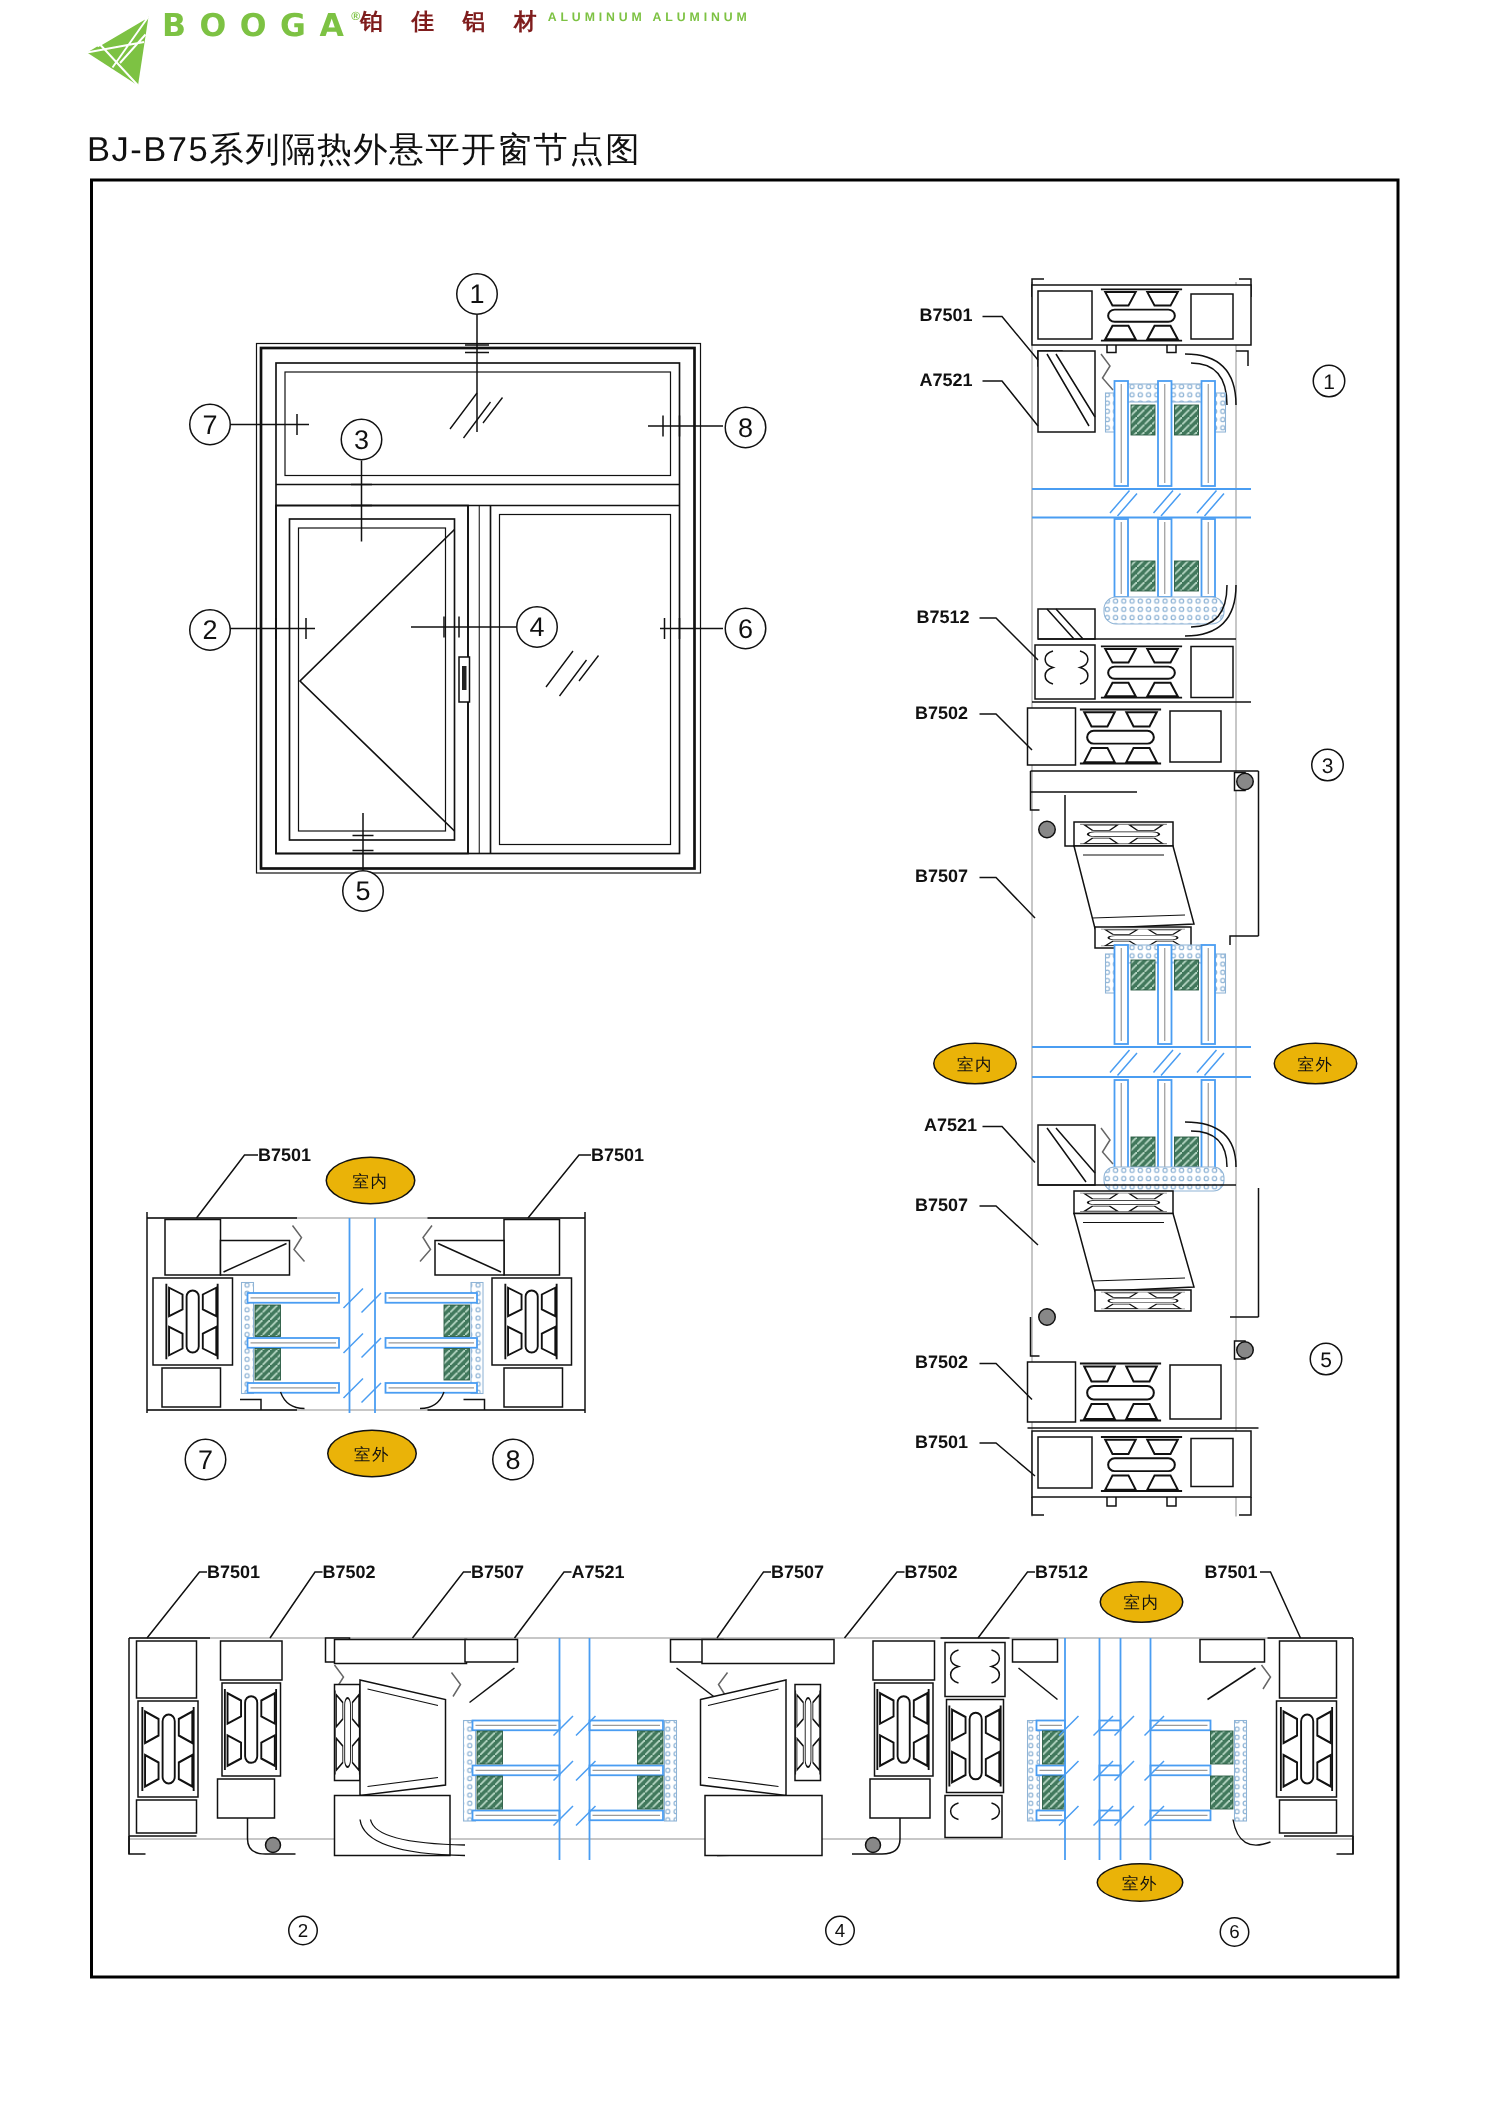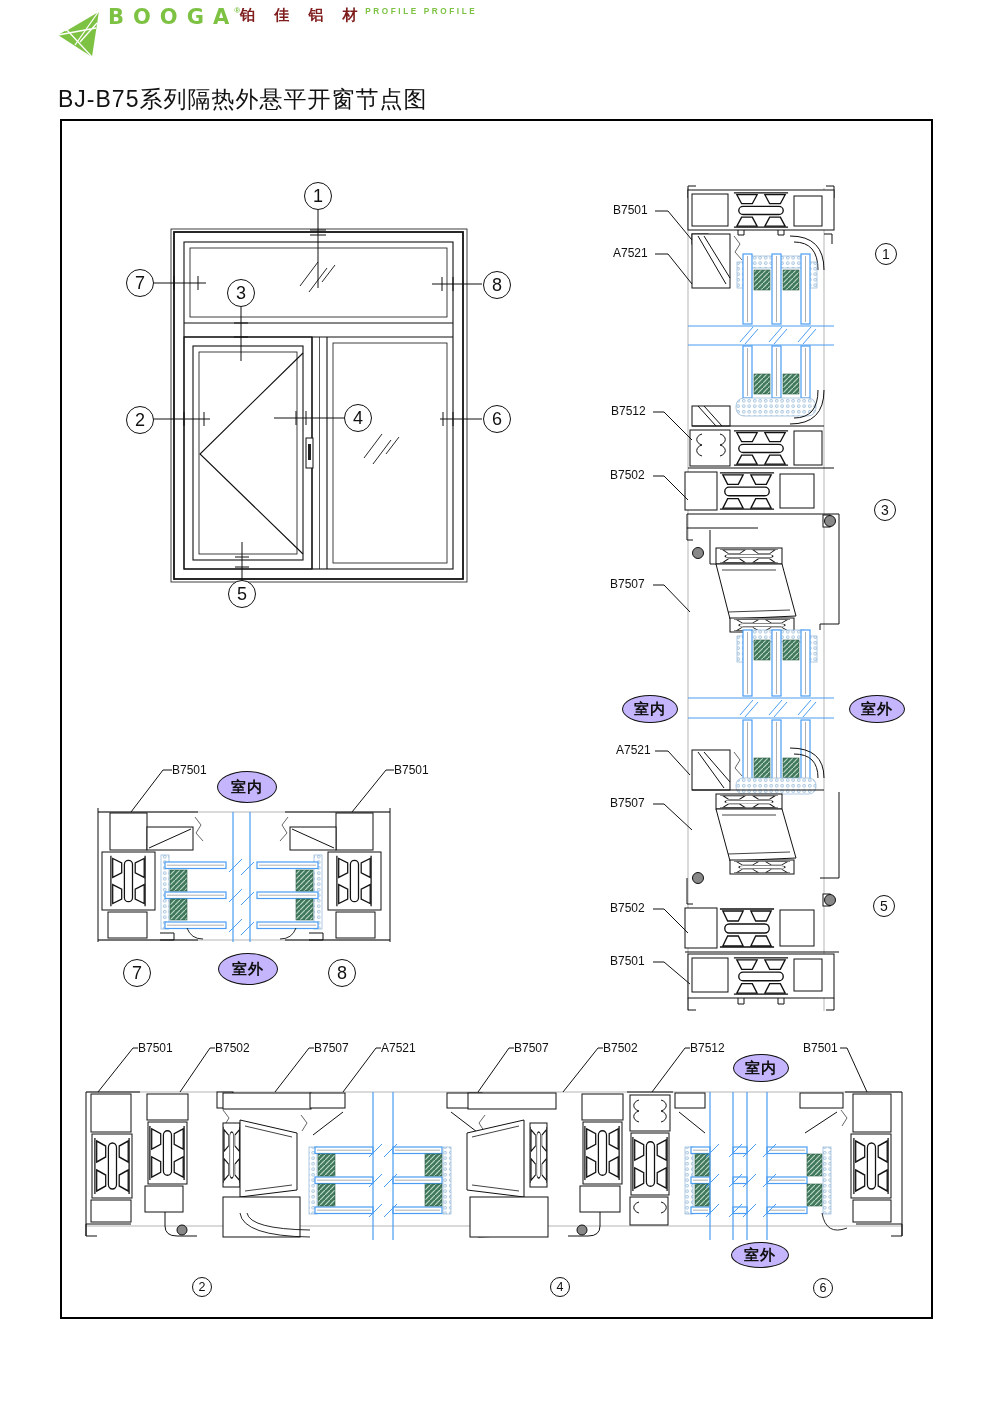--- a/index.html
+++ b/index.html
@@ -8,45 +8,45 @@
   .abs{position:absolute}
   .sheet{position:absolute;left:60px;top:119px;width:873px;height:1200px;border:2px solid #000;background:#fff}
   .title{position:absolute;left:58px;top:84px;font-size:23px;font-weight:400;color:#111;letter-spacing:1px;white-space:nowrap}
   .logo{position:absolute;left:55px;top:6px;display:flex;gap:7px;align-items:flex-start}
   .logo-text{display:flex;flex-direction:row}
   .brand-row{display:flex;align-items:flex-start}
   .brand{color:#7dc243;font-size:21px;font-weight:700;letter-spacing:9px;line-height:1.05;font-family:"DejaVu Sans",sans-serif}
   .reg{color:#7dc243;font-size:8px;font-weight:700;margin-left:-4px}
   .cn{color:#7f1d1d;font-size:15px;font-weight:700;letter-spacing:7.5px;line-height:1.2;white-space:nowrap}
   .sub{color:#7dc243;font-size:8.2px;font-weight:700;letter-spacing:2.6px;line-height:1.4;white-space:nowrap}
-  .plabel{position:absolute;font-size:12px;font-weight:400;color:#111;white-space:nowrap;line-height:1}
+  .plabel{position:absolute;font-size:12px;font-weight:700;color:#111;white-space:nowrap;line-height:1}
   .marker{position:absolute;border:1.4px solid #111;border-radius:50%;background:#fff;display:flex;align-items:center;justify-content:center;color:#111;font-weight:400}
   .m28{width:28px;height:28px;font-size:18px}
   .m22{width:22px;height:22px;font-size:14px}
   .m20{width:20px;height:20px;font-size:12.5px}
-  .oval{position:absolute;border:1.4px solid #111;border-radius:50%;background:#c4b5fd;display:flex;align-items:center;justify-content:center;font-size:15px;font-weight:700;color:#111;letter-spacing:1px;white-space:nowrap}
+  .oval{position:absolute;border:1.4px solid #111;border-radius:50%;background:#eab308;display:flex;align-items:center;justify-content:center;font-size:11px;font-weight:400;color:#111;letter-spacing:1px;white-space:nowrap}
   svg{display:block}
 </style>
 </head>
 <body>
 
 <div class="logo">
   <svg width="46" height="52" viewBox="0 0 46 52">
     <polygon points="44,5 3,29 37,51 44,5" fill="#7dc243"></polygon>
     <g stroke="#fff" stroke-width="1.3" fill="none">
       <path d="M44,5 L20,39 M44,5 L10,25 M3,29 L41,22 M12,24 L37,51 M25,36 L42,17"></path>
     </g>
   </svg>
   <div class="logo-text">
     <div class="brand-row">
       <span class="brand">BOOGA</span>
       <span class="reg">®</span>
     </div>
     <div class="cn">铂 佳 铝 材</div>
-    <div class="sub">PROFILE PROFILE</div>
+    <div class="sub">ALUMINUM ALUMINUM</div>
   </div>
 </div>
 
 <div class="title">BJ-B75系列隔热外悬平开窗节点图</div>
 
 <div class="sheet"></div>
 
 <svg class="abs" width="0" height="0" aria-hidden="true">
   <defs>
     <pattern id="hg" width="5" height="5" patternUnits="userSpaceOnUse">

